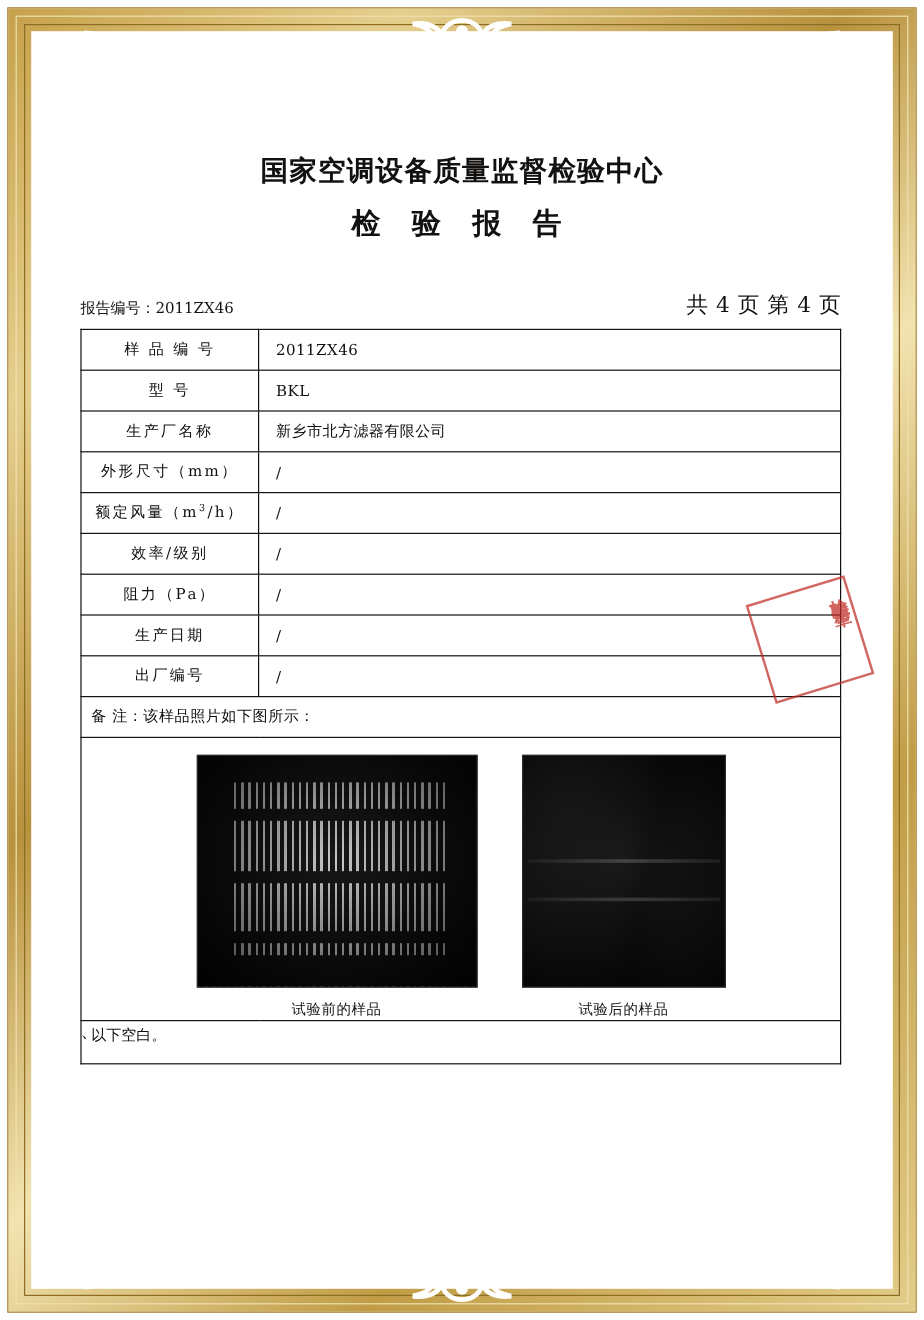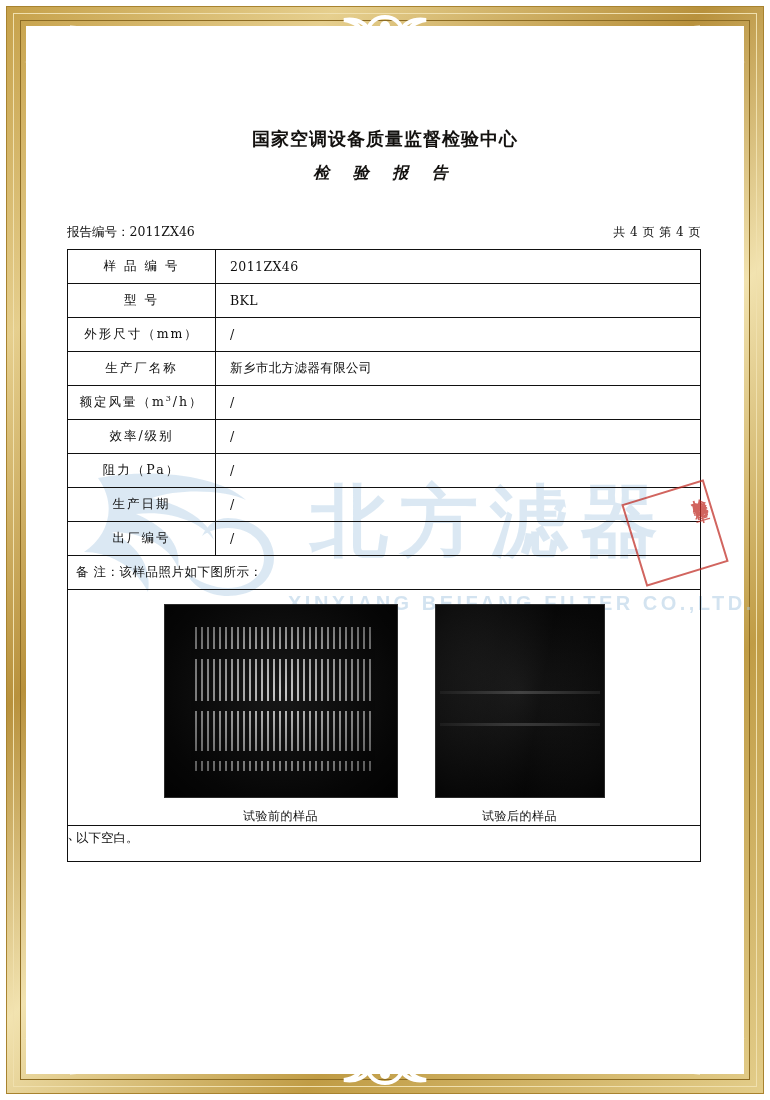--- a/index.html
+++ b/index.html
@@ -71,49 +71,48 @@
   .content {
     position: absolute;
     left: 45px;
     top: 45px;
     right: 45px;
     bottom: 45px;
   }
 
   .title-cn {
     text-align: center;
-    font-size: 18px;
+    font-size: 23px;
     font-weight: bold;
     letter-spacing: 1px;
     color: #13110f;
     margin-top: 82px;
     font-family: "DejaVu Serif", serif;
   }
   .title-report {
     text-align: center;
-    font-size: 16px;
+    font-size: 24px;
     font-weight: bold;
     letter-spacing: 9px;
     color: #13110f;
     margin-top: 12px;
     font-family: "DejaVu Serif", serif;
-    font-style: italic;
   }
 
   .meta-row {
     display: flex;
     justify-content: space-between;
     align-items: flex-end;
     margin-top: 40px;
     padding: 0 24px 0 22px;
     font-size: 12.5px;
     color: #111;
     font-family: "DejaVu Serif", serif;
   }
-  .meta-right { font-size: 12px; letter-spacing: 0.5px; }
+  .meta-right { font-size: 18px; letter-spacing: 0.5px; }
 
   
   .table-wrap {
     margin: 8px 24px 0 22px;
     position: relative;
     z-index: 3;
   }
   table.main {
     width: 100%;
     border-collapse: collapse;
@@ -403,26 +402,26 @@
           <tr>
             <td class="label">样 品 编 号</td>
             <td class="value">2011ZX46</td>
           </tr>
 
           <tr>
             <td class="label">型   号</td>
             <td class="value">BKL</td>
           </tr>
           <tr>
-            <td class="label">外形尺寸（mm）</td>
-            <td class="value">/</td>
-          </tr>
-          <tr>
             <td class="label">生产厂名称</td>
             <td class="value">新乡市北方滤器有限公司</td>
+          </tr>
+          <tr>
+            <td class="label">外形尺寸（mm）</td>
+            <td class="value">/</td>
           </tr>
           <tr>
             <td class="label"><span>额定风量（m</span><span class="sup">3</span><span>/h）</span></td>
             <td class="value">/</td>
           </tr>
           <tr>
             <td class="label">效率/级别</td>
             <td class="value">/</td>
           </tr>
           <tr>
@@ -478,27 +477,19 @@
 
           <tr>
             <td class="tail-cell" colspan="2">以下空白。</td>
           </tr>
         </tbody>
       </table>
     </div>
 
   </div>
 
-  <div class="watermark">
-    <svg class="wm-logo" viewBox="0 0 210 150">
-      <path d="M20 18 C70 8 140 14 168 40 C150 30 100 28 74 38 C100 44 130 58 136 80 C122 60 88 50 58 54 C86 66 104 84 100 108 C92 86 64 72 34 72 C60 86 74 106 70 132 C56 104 28 92 6 92 C30 76 40 46 20 18 Z" fill="#b9d3e8"></path>
-      <path d="M150 58 C176 58 196 76 196 98 C196 120 176 136 150 136 C130 136 114 126 108 112 C120 122 136 128 150 128 C170 128 186 116 186 98 C186 80 170 68 150 68 C140 68 130 71 124 76 C130 64 138 58 150 58 Z" fill="#b9d3e8"></path>
-    </svg>
-    <div class="wm-text">北方滤器</div>
-    <div class="wm-sub">XINXIANG BEIFANG FILTER CO.,LTD.</div>
-  </div>
 
   <div class="stamp">
     <div class="st-box"></div>
     <div class="st-txt">检验专用章</div>
   </div>
 
 </div>
 
 </body></html>

